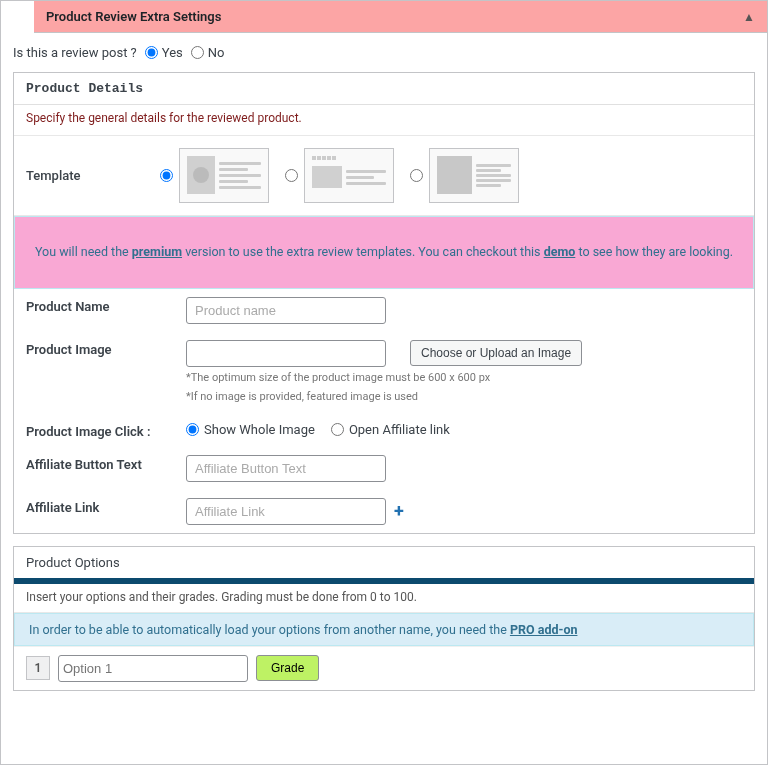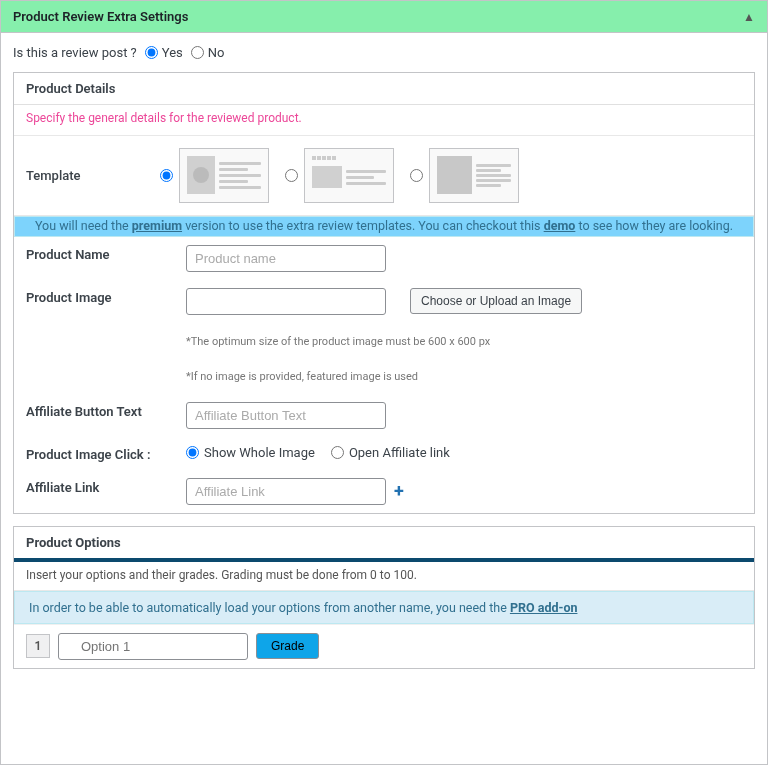--- a/index.html
+++ b/index.html
@@ -9,26 +9,27 @@
       background: #f0f0f1;
       color: #3c434a;
     }
     .meta-box {
       background: #fff;
       border: 1px solid #c3c4c7;
       width: 768px;
       min-height: 765px;
     }
     .meta-box-header {
-      background: #86efac;
+      background: #fca5a5;
       border-bottom: 1px solid #c3c4c7;
       padding: 8px 12px;
       display: flex;
       justify-content: space-between;
       align-items: center;
+      margin-left: 33px;
     }
     .meta-box-header h3 {
       font-size: 13px;
       font-weight: 600;
       color: #1d2327;
     }
     .meta-box-content {
       padding: 12px;
     }
     .review-post-row {
@@ -47,24 +48,25 @@
     .product-details-box {
       border: 1px solid #c3c4c7;
       background: #fff;
     }
     .product-details-header {
       background: #fff;
       padding: 8px 12px;
       border-bottom: 1px solid #e0e0e0;
       font-weight: 600;
       font-size: 13px;
+      font-family: Liberation Mono, monospace;
     }
     .product-details-desc {
       padding: 6px 12px 10px;
-      color: #ec4899;
+      color: #7f1d1d;
       font-size: 12px;
       border-bottom: 1px solid #e8e8e8;
     }
     .template-section {
       padding: 12px;
       display: flex;
       align-items: center;
       gap: 14px;
       border-bottom: 1px solid #e8e8e8;
     }
@@ -173,24 +175,24 @@
       gap: 2px;
       justify-content: center;
     }
     .thumb-large-img {
       width: 35px;
       height: 38px;
       background: #c8c8c8;
     }
 
     .info-banner {
-      background: #7dd3fc;
+      background: #f9a8d4;
       border: 1px solid #bce8f1;
       color: #31708f;
-      padding: 0 14px;
+      padding: 26px 14px;
       margin: 0;
       font-size: 12.5px;
       text-align: center;
       line-height: 1.5;
     }
     .info-banner a {
       color: #31708f;
       font-weight: bold;
     }
 
@@ -240,21 +242,21 @@
       padding: 5px 10px;
       border-radius: 3px;
       font-size: 12px;
       cursor: pointer;
       color: #3c434a;
     }
     .hint-text {
       font-size: 11px;
       color: #777;
       line-height: 1.5;
-      margin-top: 19px;
+      margin-top: 3px;
     }
     .radio-row {
       display: flex;
       align-items: center;
       gap: 16px;
     }
     .radio-option {
       display: flex;
       align-items: center;
       gap: 5px;
@@ -273,22 +275,22 @@
       line-height: 1;
     }
 
     .product-options-box {
       border: 1px solid #c3c4c7;
       background: #fff;
       margin-top: 12px;
     }
     .product-options-header {
       padding: 8px 12px;
-      font-weight: 700;
-      border-bottom: 4px solid #0c4a6e;
+      font-weight: 400;
+      border-bottom: 6px solid #0c4a6e;
     }
     .product-options-desc {
       padding: 6px 12px 8px;
       color: #555;
       font-size: 12px;
       border-bottom: 1px solid #e8e8e8;
     }
     .pro-banner {
       background: #d9edf7;
       border: 1px solid #bce8f1;
@@ -317,28 +319,28 @@
       align-items: center;
       justify-content: center;
       font-size: 12px;
       font-weight: 600;
       color: #555;
       flex-shrink: 0;
     }
     .option-input {
       flex: 1;
       max-width: 190px;
-      padding: 5px 22px;
+      padding: 5px 4px;
       border: 1px solid #8c8f94;
       border-radius: 3px;
       font-size: 13px;
     }
     .grade-btn {
       padding: 5px 14px;
-      background: #0ea5e9;
+      background: #bef264;
       border: 1px solid #8c8f94;
       border-radius: 3px;
       font-size: 12px;
       cursor: pointer;
     }
 
     .collapse-icon {
       font-size: 12px;
       color: #555;
     }
@@ -455,41 +457,41 @@
           <td>
             <div class="image-row">
               <input type="text" class="image-url-input" style="">
               <button class="upload-btn">Choose or Upload an Image</button>
             </div>
             <div class="hint-text">*The optimum size of the product image must be 600 x 600 px</div>
             <div class="hint-text">*If no image is provided, featured image is used</div>
           </td>
         </tr>
         <tr>
-          <td>Affiliate Button Text</td>
-          <td>
-            <input type="text" class="form-input" placeholder="Affiliate Button Text" style="">
-          </td>
-        </tr>
-        <tr>
           <td>Product Image Click :</td>
           <td>
             <div class="radio-row">
               <label class="radio-option">
                 <input type="radio" name="image_click" checked="" style="">
                 <span>Show Whole Image</span>
               </label>
               <label class="radio-option">
                 <input type="radio" name="image_click" style="">
                 <span>Open Affiliate link</span>
               </label>
             </div>
           </td>
         </tr>
         <tr>
+          <td>Affiliate Button Text</td>
+          <td>
+            <input type="text" class="form-input" placeholder="Affiliate Button Text" style="">
+          </td>
+        </tr>
+        <tr>
           <td>Affiliate Link</td>
           <td>
             <div class="affiliate-link-row">
               <input type="text" class="form-input" placeholder="Affiliate Link" style="">
               <span class="plus-btn">+</span>
             </div>
           </td>
         </tr>
       </tbody>
         </table>

